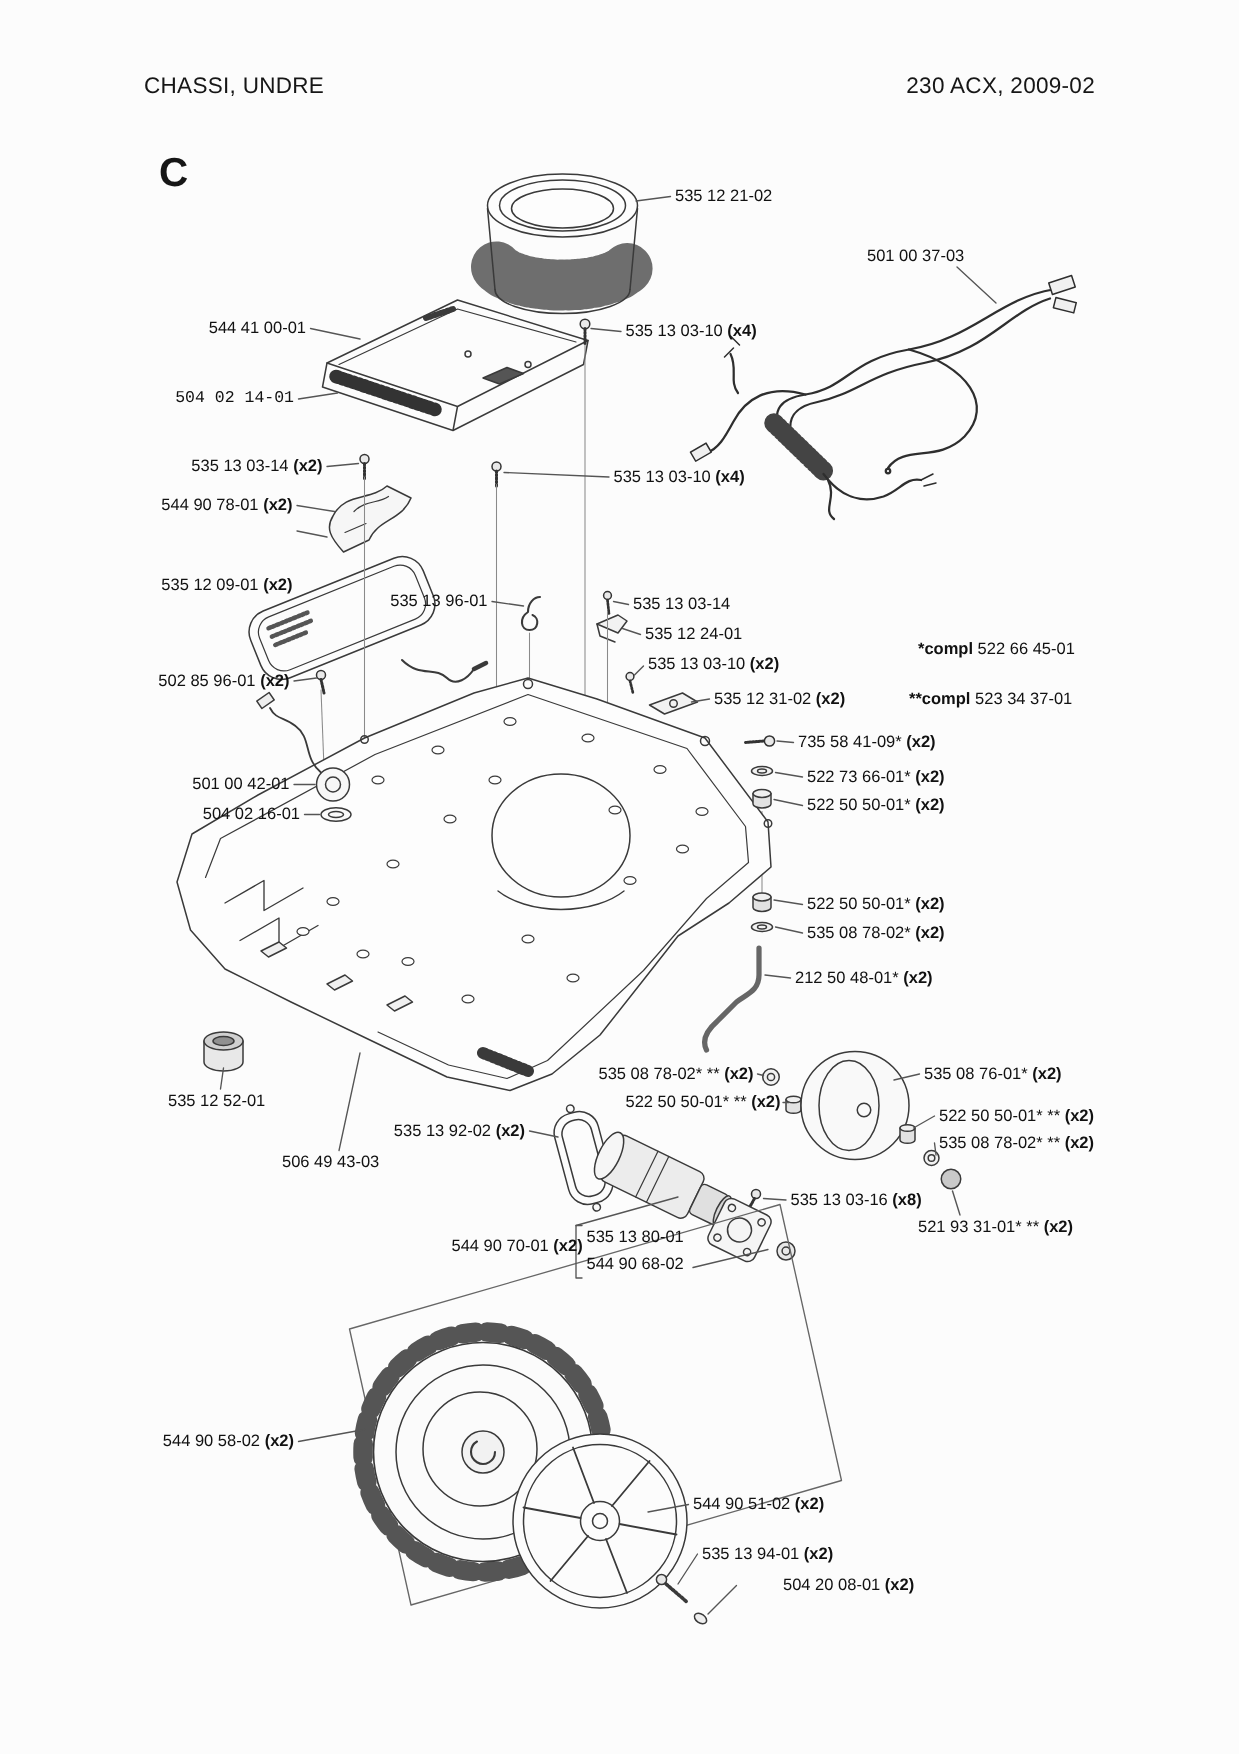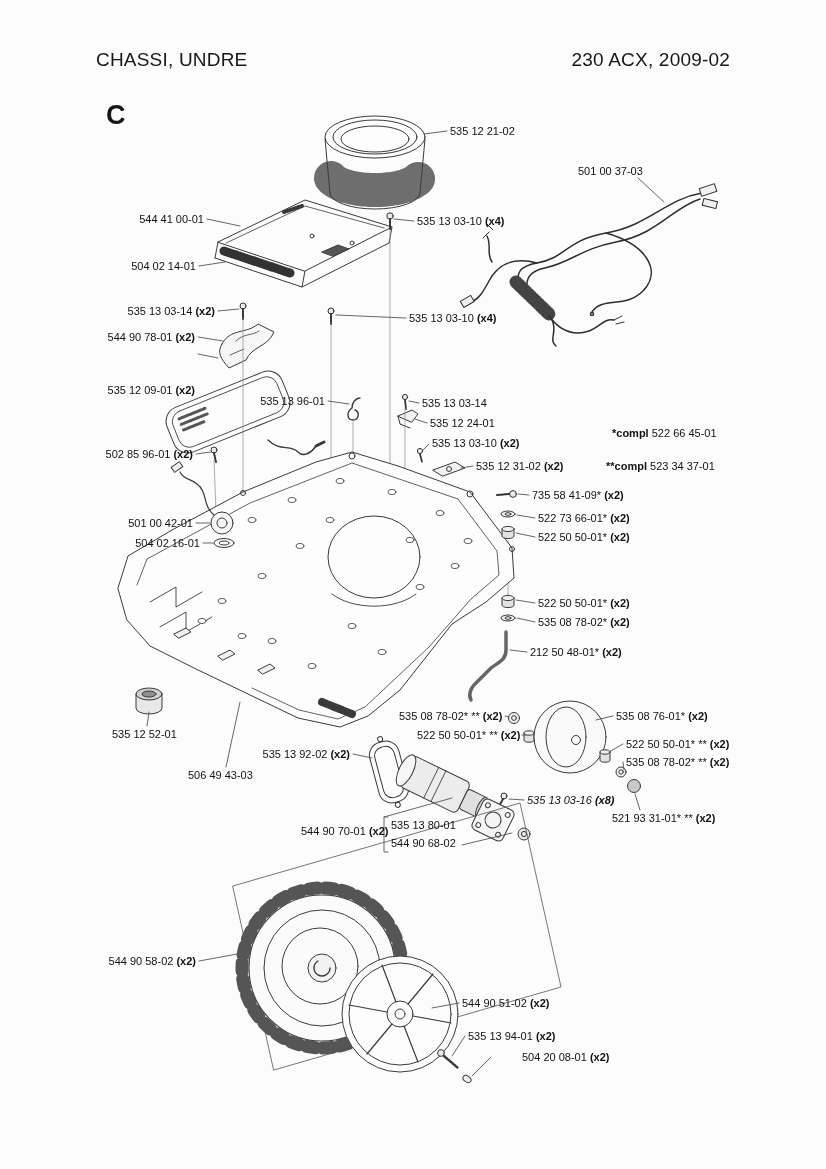--- a/index.html
+++ b/index.html
@@ -4,21 +4,21 @@
 <style>
   html,body{margin:0;padding:0}
   body{
     width:826px;height:1169px;position:relative;overflow:hidden;
     background:#fcfcfc;color:#161616;
     font-family:"Liberation Sans", sans-serif;
   }
   .hdr{
     position:absolute;top:49px;left:96px;right:96px;
     display:flex;justify-content:space-between;
-    font-size:19px;letter-spacing:.2px;
+    font-size:15px;letter-spacing:.2px;
   }
   .section-letter{
     position:absolute;left:106px;top:100px;
     font-size:27px;font-weight:bold;
   }
   #diagram{position:absolute;left:0;top:0}
   #label-layer{position:absolute;left:0;top:0;width:826px;height:1152px;pointer-events:none}
   .part-label{
     position:absolute;font-size:11px;line-height:14px;white-space:nowrap;color:#111;
   }
@@ -310,21 +310,21 @@
   <span>230 ACX, 2009-02</span>
 </div>
 
 <div class="section-letter">C</div>
 
 <div id="label-layer">
     <div class="part-label" style="left: 450px; top: 124px;"><span>535 12 21-02</span></div>
     <div class="part-label" style="left: 578px; top: 164px;"><span>501 00 37-03</span></div>
     <div class="part-label r" style="left: 204px; top: 212px;"><span>544 41 00-01</span></div>
     <div class="part-label" style="left: 417px; top: 214px;"><span>535 13 03-10</span><span class="q">&nbsp;(x4)</span></div>
-    <div class="part-label r" style="left: 196px; top: 259px;"><span>504 02 14-01</span></div>
+    <div class="part-label r" style="left: 196px; top: 259px; font-family: Liberation Mono, monospace;"><span>504 02 14-01</span></div>
     <div class="part-label r" style="left: 215px; top: 304px;"><span>535 13 03-14</span><span class="q">&nbsp;(x2)</span></div>
     <div class="part-label" style="left: 409px; top: 311px;"><span>535 13 03-10</span><span class="q">&nbsp;(x4)</span></div>
     <div class="part-label r" style="left: 195px; top: 330px;"><span>544 90 78-01</span><span class="q">&nbsp;(x2)</span></div>
     <div class="part-label r" style="left: 195px; top: 347px; margin-top: 36px;"><span>535 12 09-01</span><span class="q">&nbsp;(x2)</span></div>
     <div class="part-label r" style="left: 325px; top: 394px;"><span>535 13 96-01</span></div>
     <div class="part-label" style="left: 422px; top: 396px;"><span>535 13 03-14</span></div>
     <div class="part-label" style="left: 430px; top: 416px;"><span>535 12 24-01</span></div>
     <div class="part-label r" style="left: 193px; top: 447px;"><span>502 85 96-01</span><span class="q">&nbsp;(x2)</span></div>
     <div class="part-label" style="left: 432px; top: 436px;"><span>535 13 03-10</span><span class="q">&nbsp;(x2)</span></div>
     <div class="part-label" style="left: 476px; top: 459px;"><span>535 12 31-02</span><span class="q">&nbsp;(x2)</span></div>
@@ -337,21 +337,21 @@
     <div class="part-label" style="left: 538px; top: 615px;"><span>535 08 78-02*</span><span class="q">&nbsp;(x2)</span></div>
     <div class="part-label" style="left: 530px; top: 645px;"><span>212 50 48-01*</span><span class="q">&nbsp;(x2)</span></div>
     <div class="part-label" style="left: 112px; top: 727px;"><span>535 12 52-01</span></div>
     <div class="part-label" style="left: 399px; top: 709px;"><span>535 08 78-02* **</span><span class="q">&nbsp;(x2)</span></div>
     <div class="part-label" style="left: 417px; top: 728px;"><span>522 50 50-01* **</span><span class="q">&nbsp;(x2)</span></div>
     <div class="part-label" style="left: 616px; top: 709px;"><span>535 08 76-01*</span><span class="q">&nbsp;(x2)</span></div>
     <div class="part-label" style="left: 626px; top: 737px;"><span>522 50 50-01* **</span><span class="q">&nbsp;(x2)</span></div>
     <div class="part-label" style="left: 626px; top: 755px;"><span>535 08 78-02* **</span><span class="q">&nbsp;(x2)</span></div>
     <div class="part-label r" style="left: 350px; top: 747px;"><span>535 13 92-02</span><span class="q">&nbsp;(x2)</span></div>
     <div class="part-label" style="left: 188px; top: 768px;"><span>506 49 43-03</span></div>
-    <div class="part-label" style="left: 527px; top: 793px; font-style: italic;"><span>535 13 03-16</span><span class="q">&nbsp;(x8)</span></div>
+    <div class="part-label" style="left: 527px; top: 793px;"><span>535 13 03-16</span><span class="q">&nbsp;(x8)</span></div>
     <div class="part-label" style="left: 612px; top: 811px;"><span>521 93 31-01* **</span><span class="q">&nbsp;(x2)</span></div>
     <div class="part-label" style="left: 301px; top: 824px;"><span>544 90 70-01</span><span class="q">&nbsp;(x2)</span></div>
     <div class="part-label" style="left: 391px; top: 818px;"><span>535 13 80-01</span></div>
     <div class="part-label" style="left: 391px; top: 836px;"><span>544 90 68-02</span></div>
     <div class="part-label r" style="left: 196px; top: 954px;"><span>544 90 58-02</span><span class="q">&nbsp;(x2)</span></div>
     <div class="part-label" style="left: 462px; top: 996px;"><span>544 90 51-02</span><span class="q">&nbsp;(x2)</span></div>
     <div class="part-label" style="left: 468px; top: 1029px;"><span>535 13 94-01</span><span class="q">&nbsp;(x2)</span></div>
     <div class="part-label" style="left: 494px; top: 1050px; margin-left: 28px;"><span>504 20 08-01</span><span class="q">&nbsp;(x2)</span></div>
     <div class="part-label" style="left: 612px; top: 426px;"><span class="q">*compl</span><span>&nbsp;522 66 45-01</span></div>
     <div class="part-label" style="left: 606px; top: 459px; text-align: center;"><span class="q">**compl</span><span>&nbsp;523 34 37-01</span></div>

